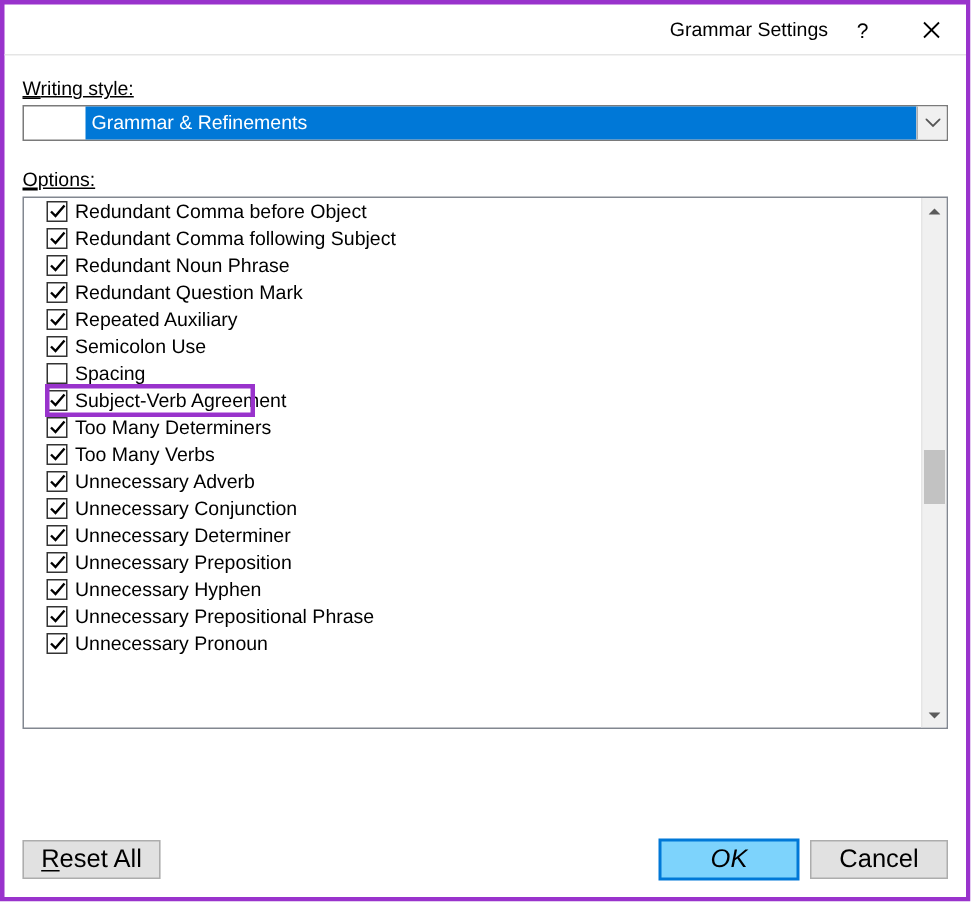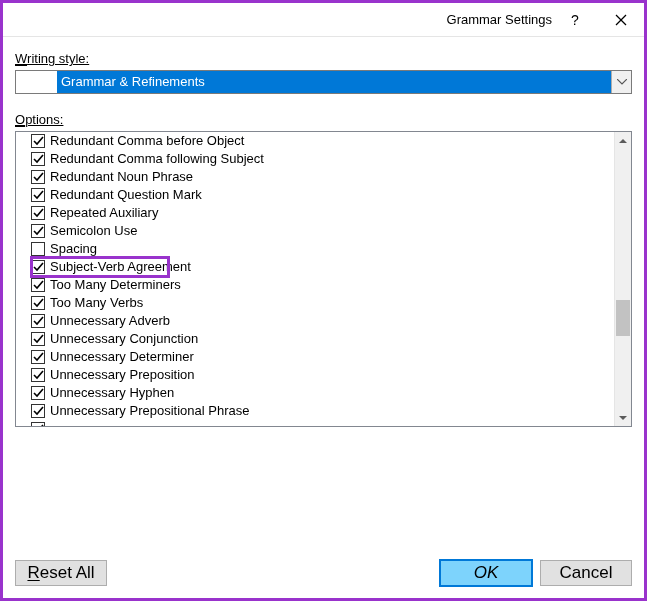--- a/index.html
+++ b/index.html
@@ -69,21 +69,21 @@
     width: 20px;
     display: flex;
     align-items: center;
     justify-content: center;
     border-left: 1px solid #adadad;
     background: #f0f0f0;
   }
   .dropdown .arrow svg { width: 10px; height: 6px; }
   .listbox {
     border: 1px solid #828790;
-    height: 296px;
+    height: 355px;
     position: relative;
     overflow: hidden;
   }
   .listinner {
     position: absolute;
     left: 0; top: 0; right: 17px; bottom: 0;
     overflow: hidden;
     padding-left: 15px;
   }
   .scroll {
@@ -322,20 +322,21 @@
               </svg>
             </span>
             <span class="txt">Unnecessary Prepositional Phrase</span>
           </div>
           <div class="opt">
             <span class="chk">
               <svg>
                 <path class="tick" d="M1 5 L4 8 L10 1"></path>
               </svg>
             </span>
+            <span class="txt">Unnecessary Pronoun</span>
           </div>
         </div>
       <div class="highlight" id="hl" style="left: 14px; top: 124px; width: 140px; height: 22px;"></div>
       <div class="scroll">
         <div class="arr up">
           <svg>
               <path d="M0 5 L4 1 L8 5 Z"></path>
             </svg>
         </div>
         <div class="thumb"></div>

